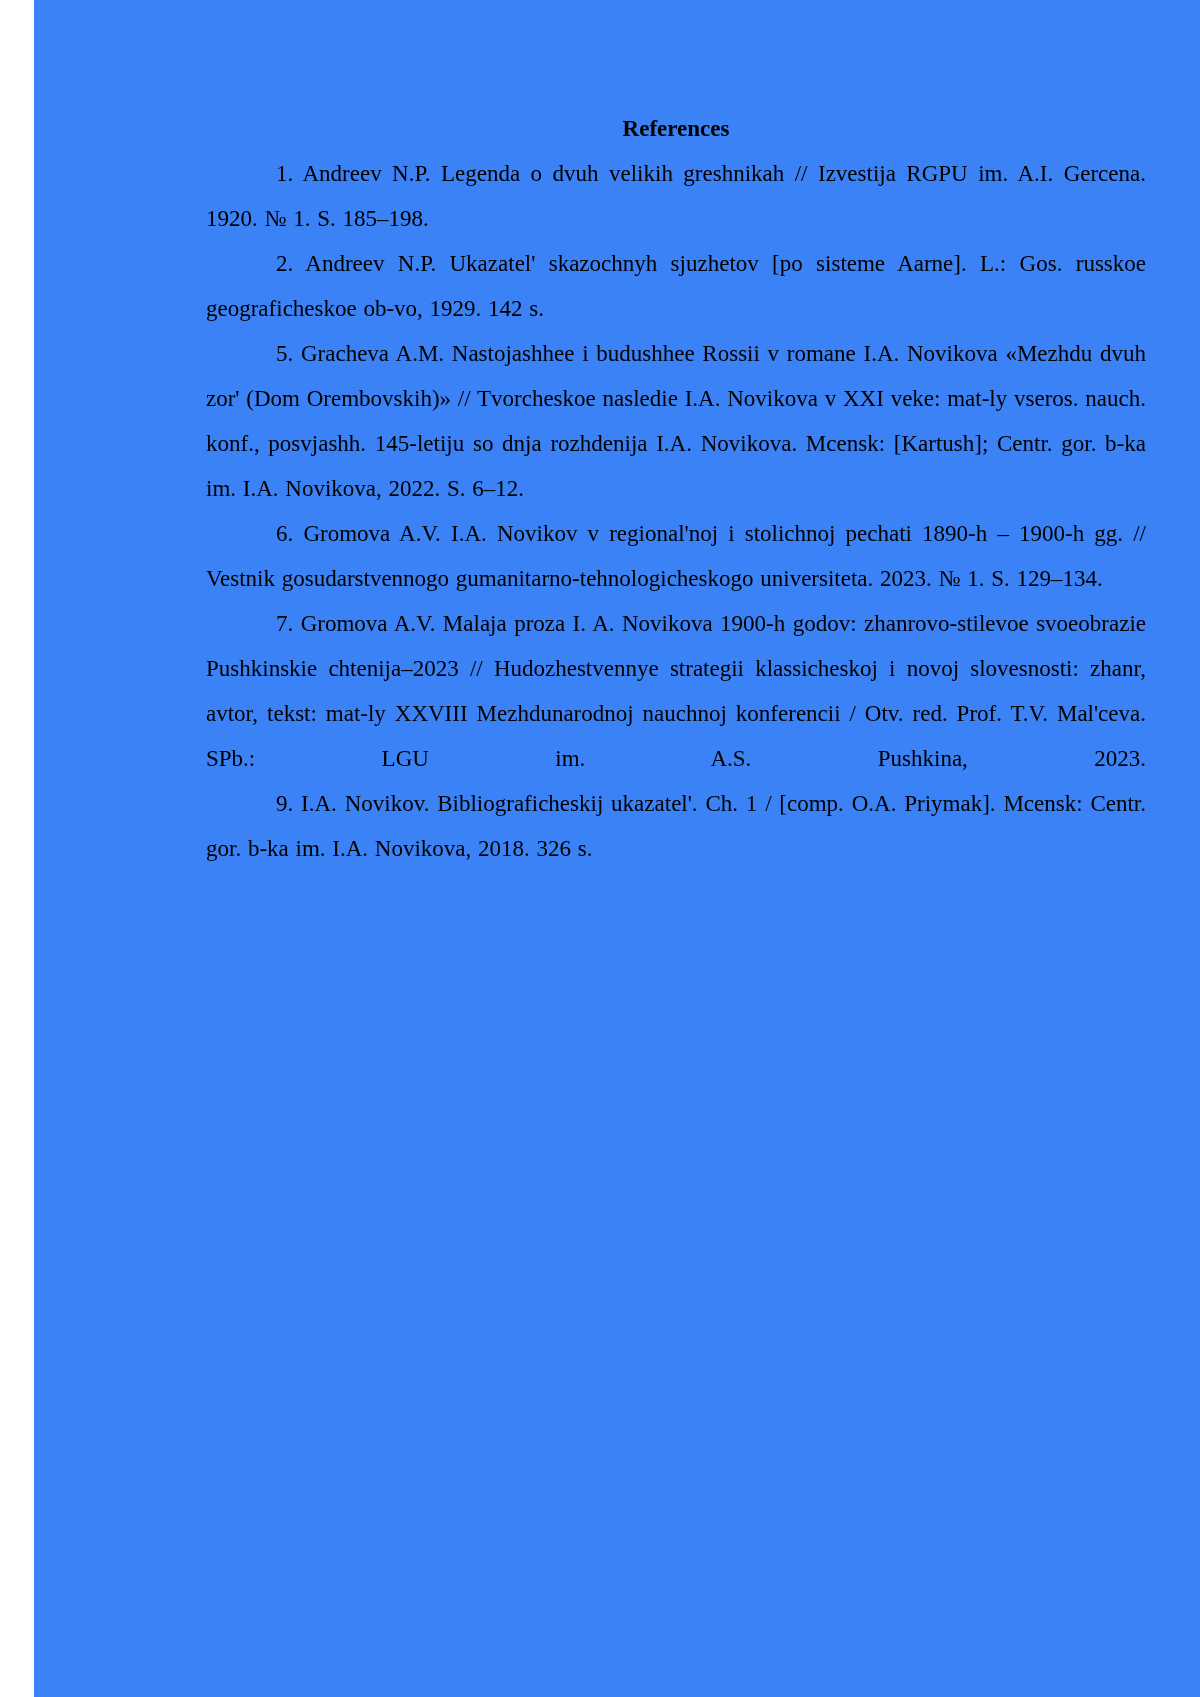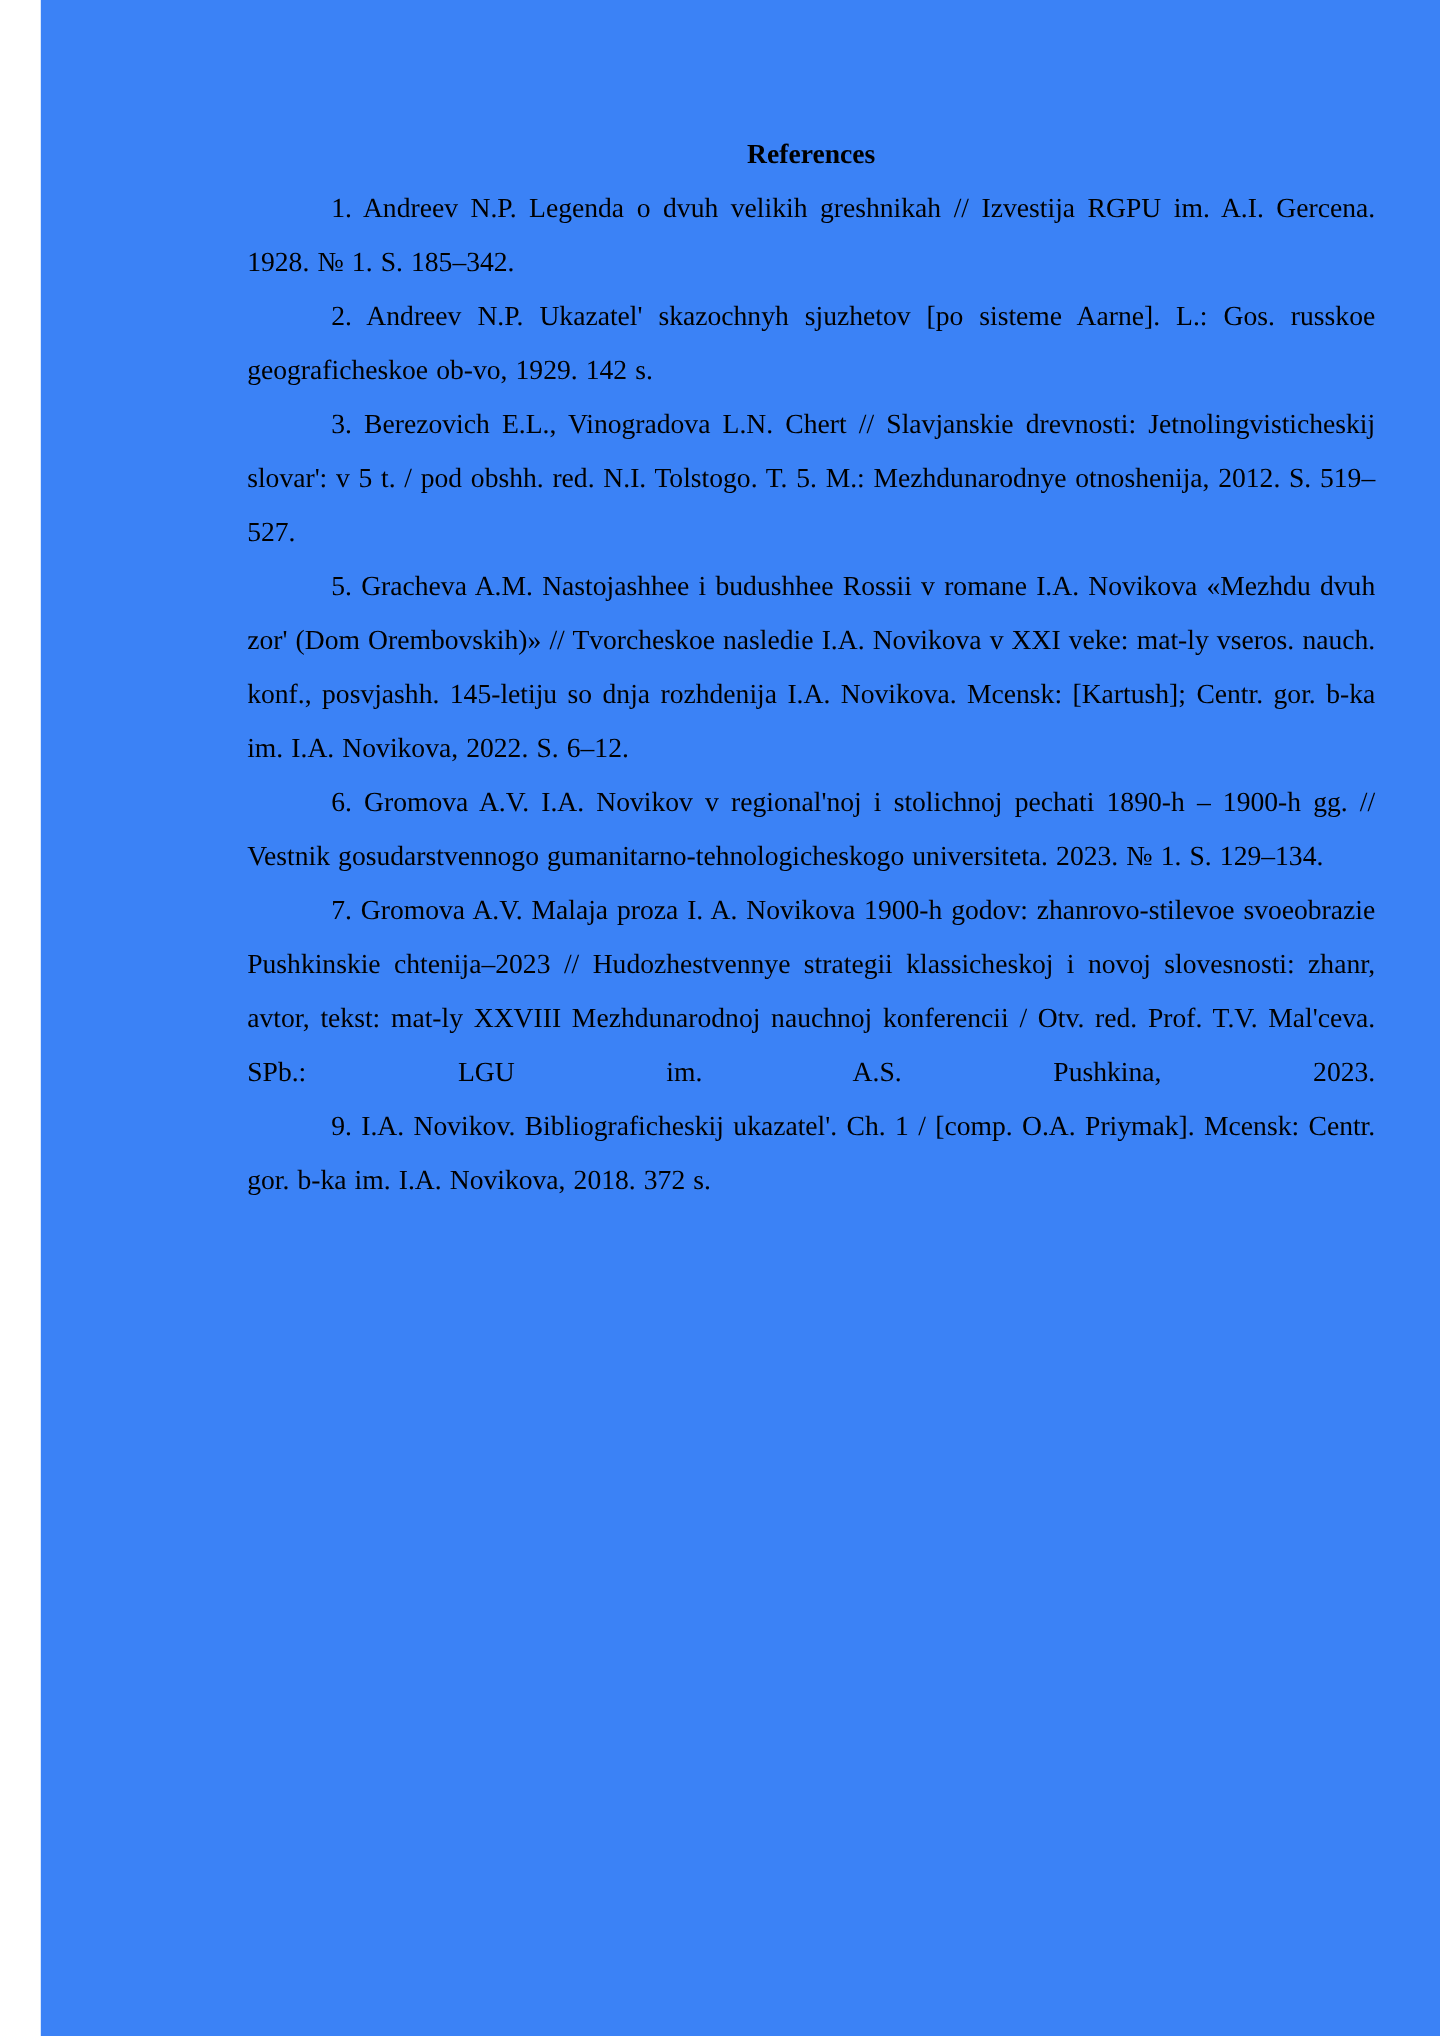--- a/index.html
+++ b/index.html
@@ -49,22 +49,21 @@
   }
 </style>
 </head>
 <body>
 
 <div class="page">
   <div class="content">
 
     <h1 class="doc-title">References</h1>
 
-    <p class="ref">1. Andreev N.P. Legenda o dvuh velikih greshnikah // Izvestija RGPU im. A.I. Gercena. 1928. № 1. S. 185–342.</p>
+    <p class="ref">1. Andreev N.P. Legenda o dvuh velikih greshnikah // Izvestija RGPU im. A.I. Gercena. 1920. № 1. S. 185–198.</p>
     <p class="ref">2. Andreev N.P. Ukazatel' skazochnyh sjuzhetov [po sisteme Aarne]. L.: Gos. russkoe geograficheskoe ob-vo, 1929. 142 s.</p>
-    <p class="ref">3. Berezovich E.L., Vinogradova L.N. Chert // Slavjanskie drevnosti: Jetnolingvisticheskij slovar': v 5 t. / pod obshh. red. N.I. Tolstogo. T. 5. M.: Mezhdunarodnye otnoshenija, 2012. S. 519–527.</p>
     <p class="ref">5. Gracheva A.M. Nastojashhee i budushhee Rossii v romane I.A. Novikova «Mezhdu dvuh zor' (Dom Orembovskih)» // Tvorcheskoe nasledie I.A. Novikova v XXI veke: mat-ly vseros. nauch. konf., posvjashh. 145-letiju so dnja rozhdenija I.A. Novikova. Mcensk: [Kartush]; Centr. gor. b-ka im. I.A. Novikova, 2022. S. 6–12.</p>
     <p class="ref">6. Gromova A.V. I.A. Novikov v regional'noj i stolichnoj pechati 1890-h – 1900-h gg. // Vestnik gosudarstvennogo gumanitarno-tehnologicheskogo universiteta. 2023. № 1. S. 129–134.</p>
     <p class="ref ref-force-last">7. Gromova A.V. Malaja proza I. A. Novikova 1900-h godov: zhanrovo-stilevoe svoeobrazie Pushkinskie chtenija–2023 // Hudozhestvennye strategii klassicheskoj i novoj slovesnosti: zhanr, avtor, tekst: mat-ly XXVIII Mezhdunarodnoj nauchnoj konferencii / Otv. red. Prof. T.V. Mal'ceva. SPb.: LGU im. A.S. Pushkina, 2023.</p>
-    <p class="ref">9. I.A. Novikov. Bibliograficheskij ukazatel'. Ch. 1 / [comp. O.A. Priymak]. Mcensk: Centr. gor. b-ka im. I.A. Novikova, 2018. 372 s.</p>
+    <p class="ref">9. I.A. Novikov. Bibliograficheskij ukazatel'. Ch. 1 / [comp. O.A. Priymak]. Mcensk: Centr. gor. b-ka im. I.A. Novikova, 2018. 326 s.</p>
 
   </div>
 </div>
 
 </body></html>

